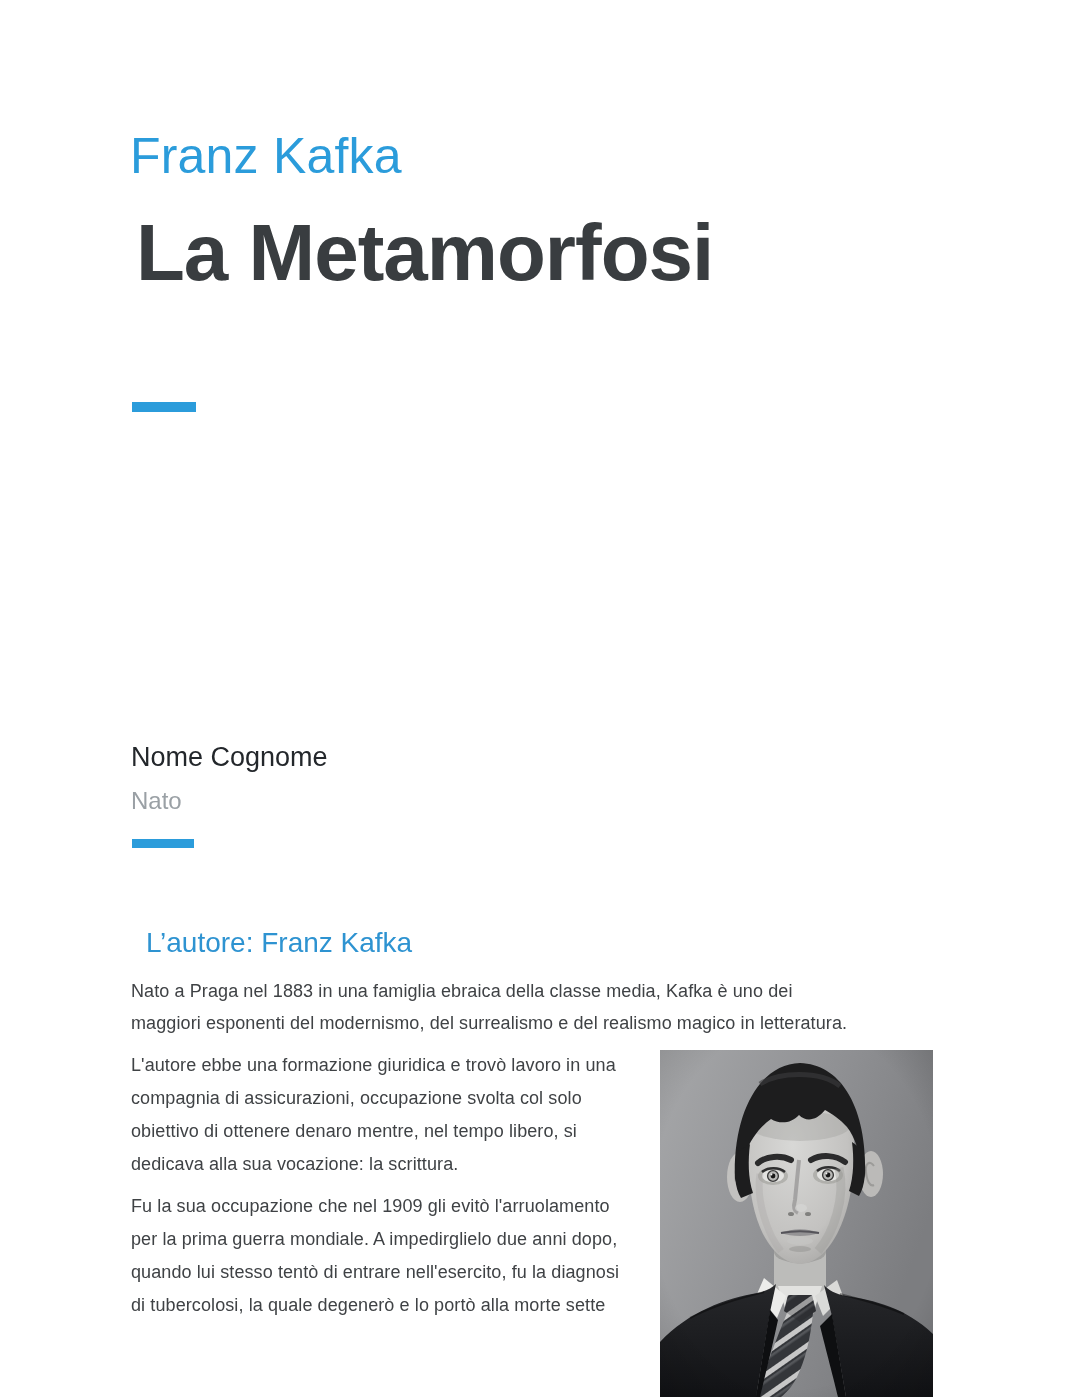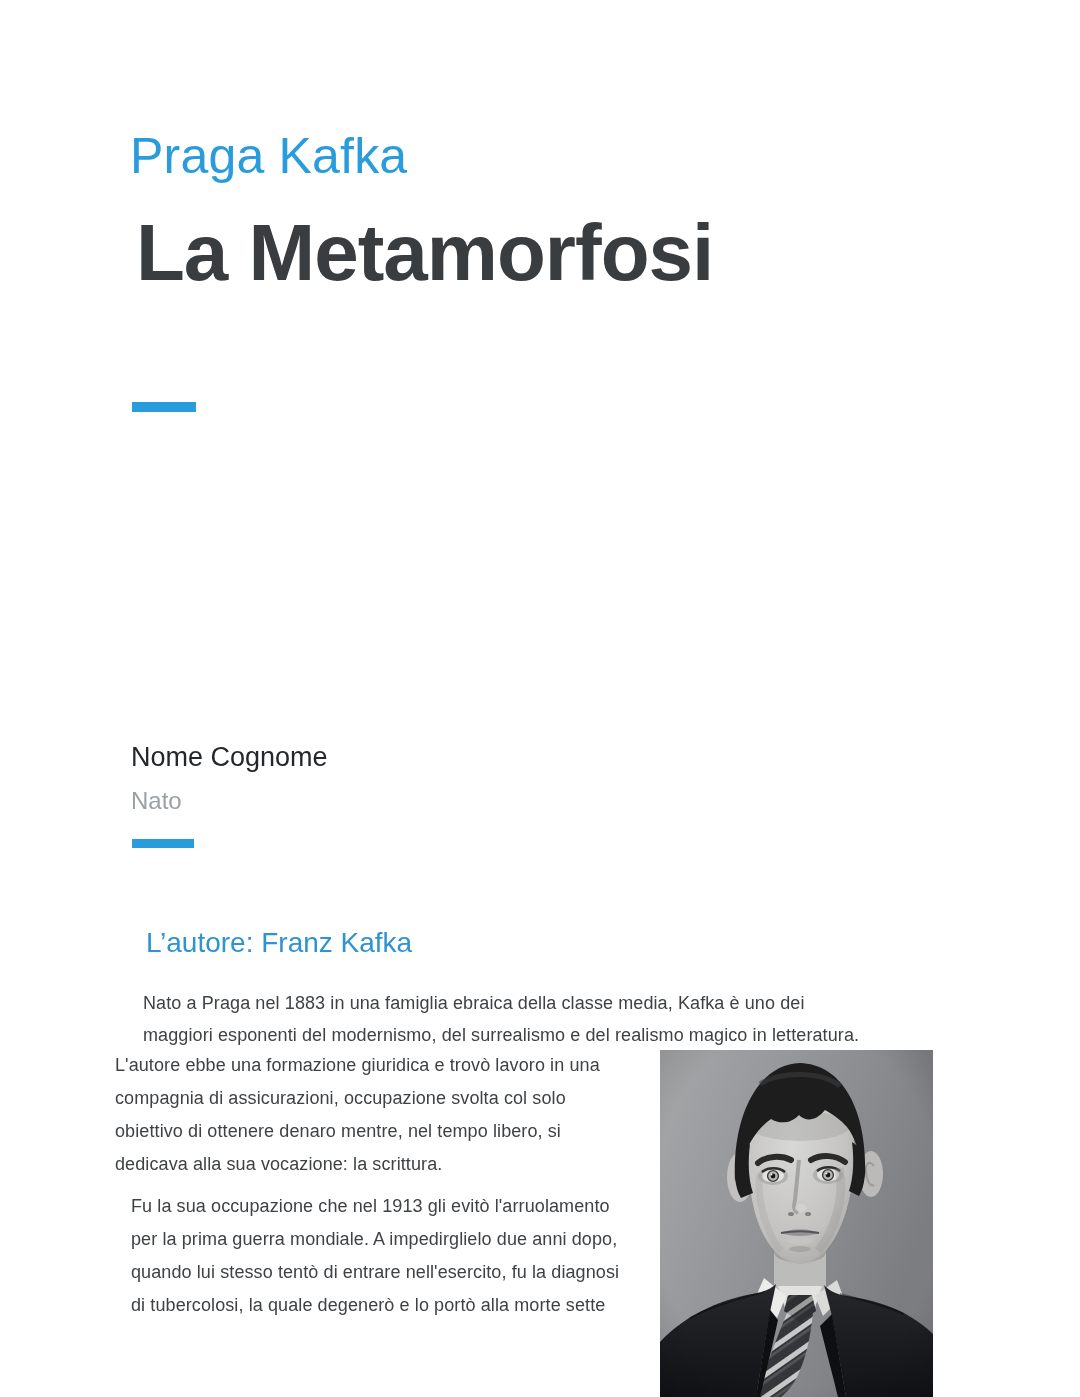--- a/index.html
+++ b/index.html
@@ -61,59 +61,59 @@
   }
   .body-par{
     position:absolute;
     white-space:pre-line;
     font-size:18px;
     line-height:33px;
     color:#3f4245;
     letter-spacing:0.1px;
   }
   .par-intro{ left:131px; top:975px; width:805px; line-height:32px; }
-  .par-bio1 { left:115px; top:1049px; width:528px; }
+  .par-bio1 { left:131px; top:1049px; width:528px; }
   .par-bio2 { left:131px; top:1190px; width:528px; }
   .photo{
     position:absolute;
     left:660px; top:1050px;
     width:273px; height:347px;
     margin:0;
     overflow:hidden;
   }
   .photo svg{ display:block; }
 </style>
 </head>
 <body>
 
 <div class="page">
 
-  <div class="author-heading">Praga Kafka</div>
+  <div class="author-heading">Franz Kafka</div>
 
   <h1 class="doc-title" style="margin:8px;">La Metamorfosi</h1>
 
   <div class="accent-bar bar-large"></div>
 
   <div class="byline-name">Nome Cognome</div>
 
   <div class="byline-date">Nato</div>
 
   <div class="accent-bar bar-small"></div>
 
   <h2 class="section-heading" style="margin:16px;">L’autore: Franz Kafka</h2>
 
-  <p class="body-par par-intro" style="margin:12px;">Nato a Praga nel 1883 in una famiglia ebraica della classe media, Kafka è uno dei
+  <p class="body-par par-intro" style="margin:0;">Nato a Praga nel 1883 in una famiglia ebraica della classe media, Kafka è uno dei
 maggiori esponenti del modernismo, del surrealismo e del realismo magico in letteratura.</p>
 
   <p class="body-par par-bio1" style="margin:0;">L'autore ebbe una formazione giuridica e trovò lavoro in una
 compagnia di assicurazioni, occupazione svolta col solo
 obiettivo di ottenere denaro mentre, nel tempo libero, si
 dedicava alla sua vocazione: la scrittura.</p>
 
-  <p class="body-par par-bio2" style="margin:0;">Fu la sua occupazione che nel 1913 gli evitò l'arruolamento
+  <p class="body-par par-bio2" style="margin:0;">Fu la sua occupazione che nel 1909 gli evitò l'arruolamento
 per la prima guerra mondiale. A impedirglielo due anni dopo,
 quando lui stesso tentò di entrare nell'esercito, fu la diagnosi
 di tubercolosi, la quale degenerò e lo portò alla morte sette</p>
 
   <figure class="photo">
     <svg width="273" height="347" viewBox="0 0 273 347" xmlns="http://www.w3.org/2000/svg">
       <defs>
         <linearGradient id="bgG" x1="0" y1="0" x2="1" y2="0.45">
           <stop offset="0" stop-color="#a6a7a9"></stop>
           <stop offset="0.55" stop-color="#909194"></stop>

